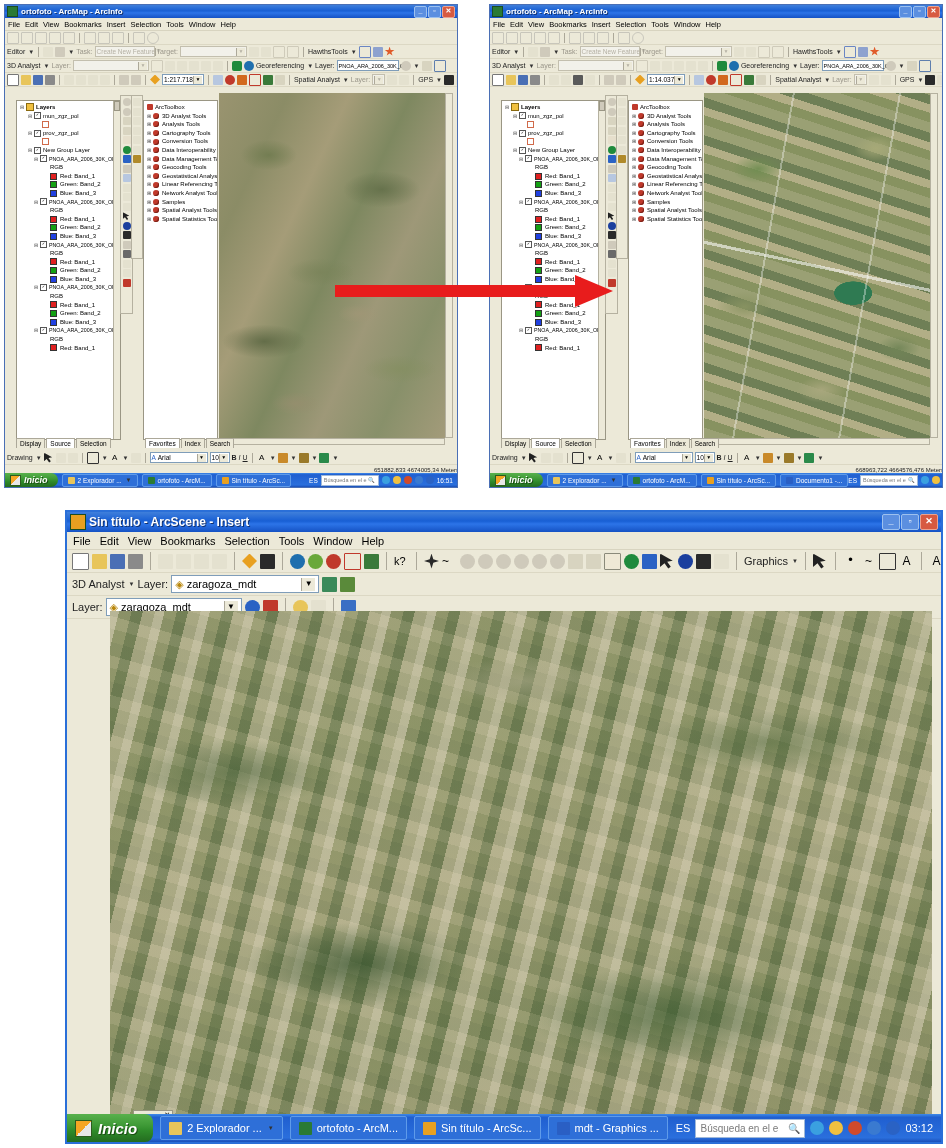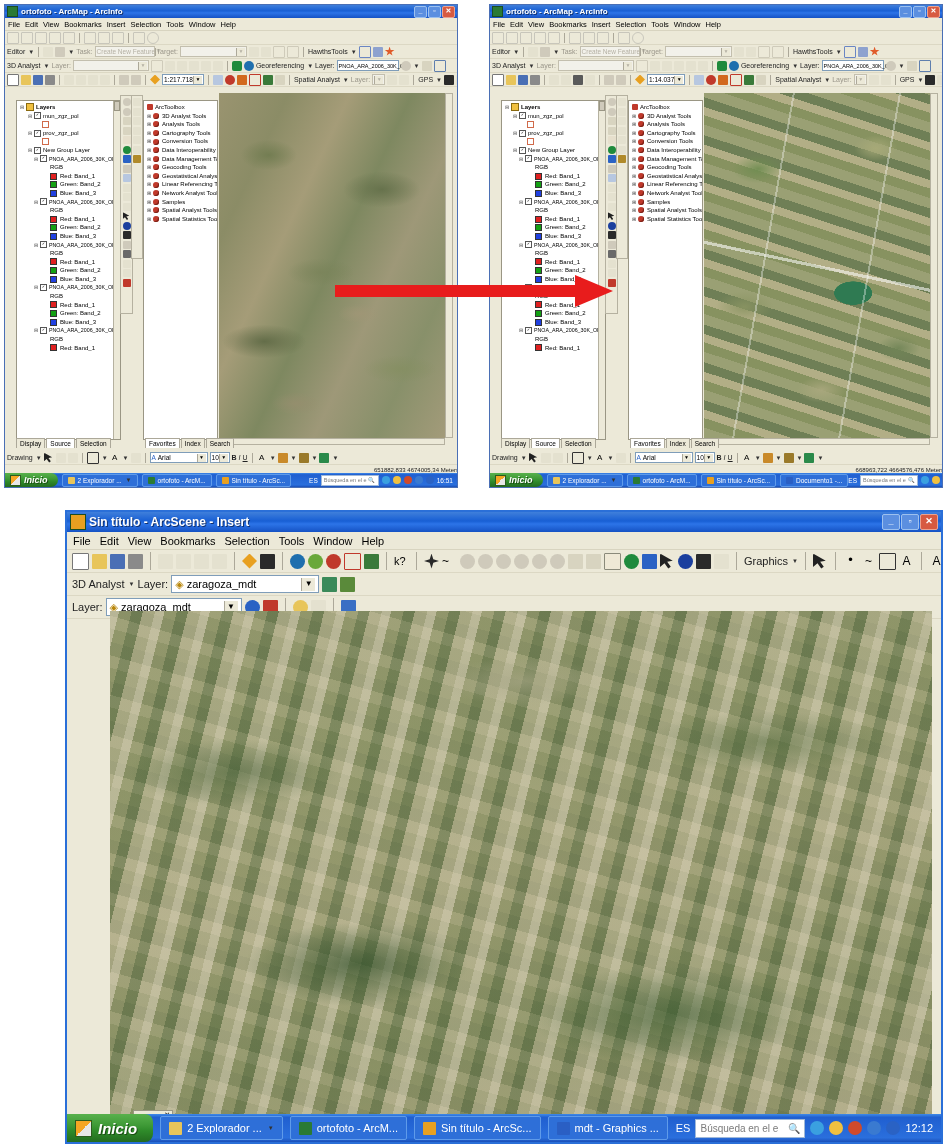--- a/index.html
+++ b/index.html
@@ -1190,16 +1190,16 @@
       <span>ES</span>
       <div class="searchbox big" style="width:100px;">
         <span>Búsqueda en el e</span>
         <span style="margin-left:auto;color:#2a62c4;">🔍</span>
       </div>
       <span class="trayico big" style="background:#3aa0e0;"></span>
       <span class="trayico big" style="background:#f0c040;"></span>
       <span class="trayico big" style="background:#d04a2a;"></span>
       <span class="trayico big" style="background:#3a7ad0;"></span>
       <span class="trayico big" style="background:#2a62c4;"></span>
-      <span>12:12</span>
+      <span>03:12</span>
     </div>
   </div>
 </div>
 
 </body></html>

